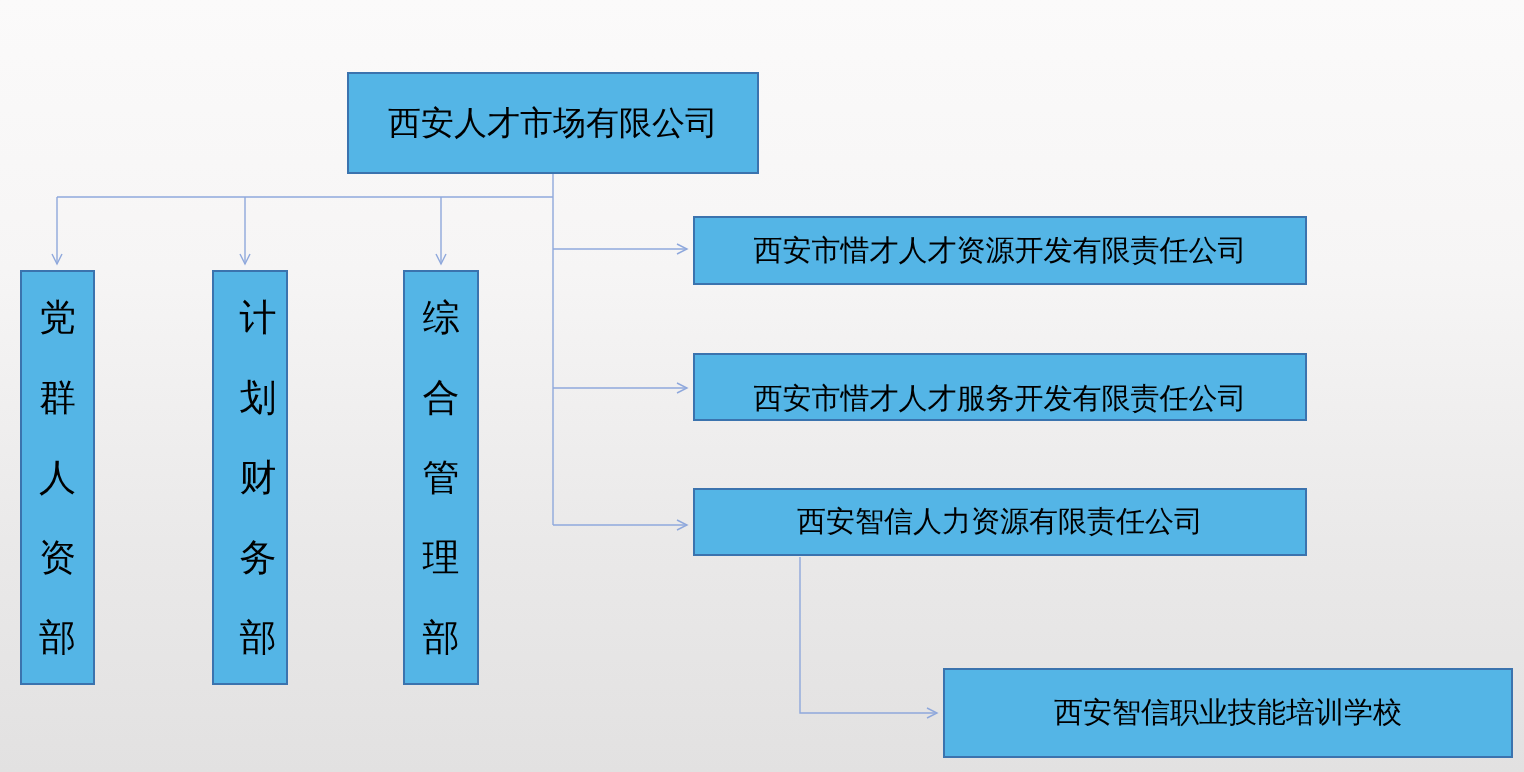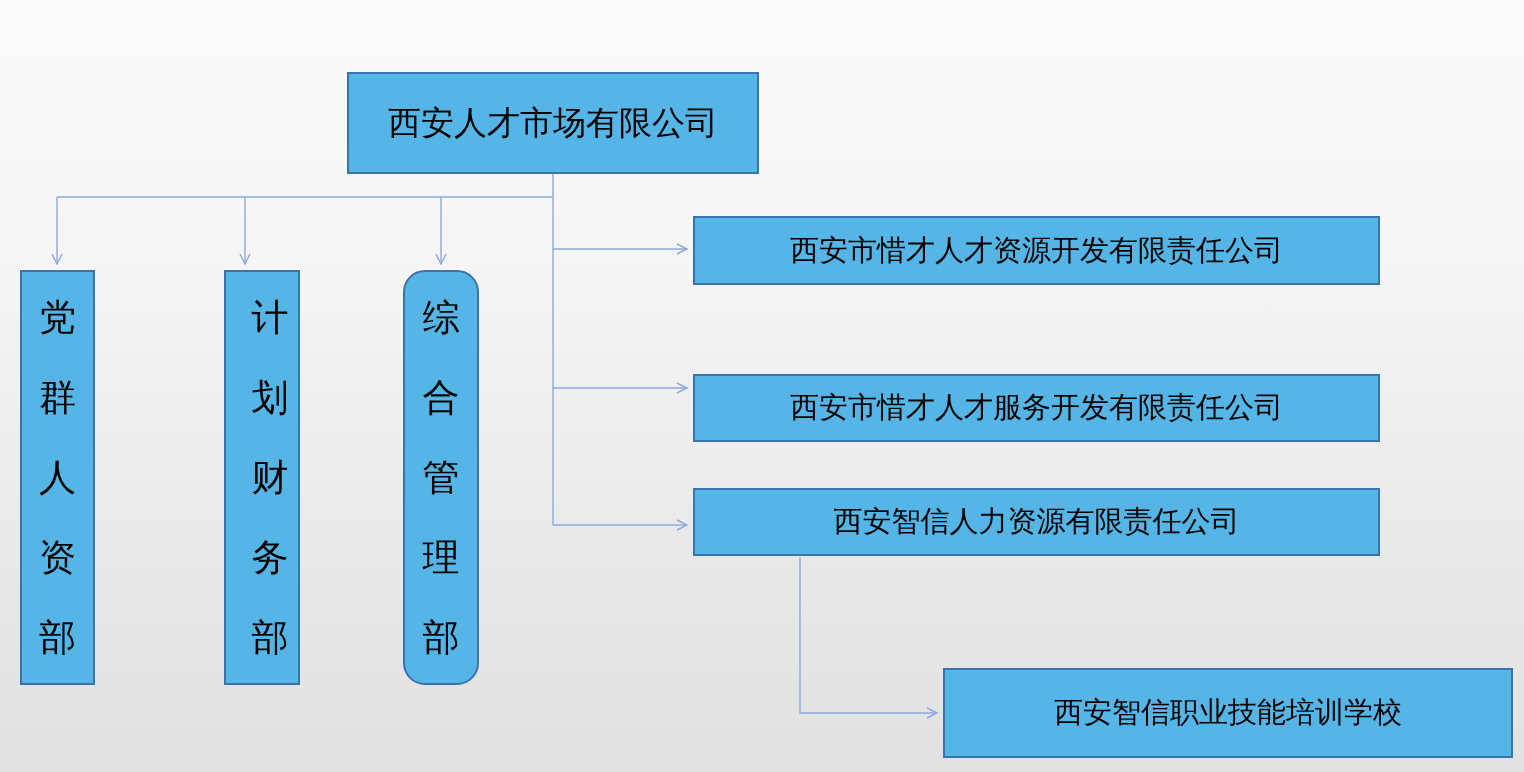--- a/index.html
+++ b/index.html
@@ -58,35 +58,35 @@
     width: 412px; height: 102px;
     font-size: 33px;
     margin-top: 27px;
   }
   .dept-box {
     top: 270px;
     width: 76px; height: 415px;
     font-size: 37px;
   }
   #dept-0 { left: 20px; width: 75px; }
-  #dept-1 { left: 224px; padding-left: 16px; }
-  #dept-2 { left: 403px; border-radius: 22px; }
+  #dept-1 { left: 212px; padding-left: 16px; }
+  #dept-2 { left: 403px; }
   .vtext {
     width: 1em;
     word-break: break-all;
     line-height: 80px;
     text-align: center;
   }
   .sub-box {
     left: 693px;
-    width: 687px; height: 69px;
+    width: 614px; height: 69px;
     font-size: 29px;
   }
   #sub-0 { top: 216px; }
-  #sub-1 { top: 374px; height: 68px; }
+  #sub-1 { top: 353px; height: 68px; align-items: flex-end; }
   #sub-2 { top: 488px; height: 68px; text-align: center; }
   #school-box {
     left: 943px; top: 668px;
     width: 570px; height: 90px;
     font-size: 29px;
   }
 </style>
 </head>
 <body>
 

